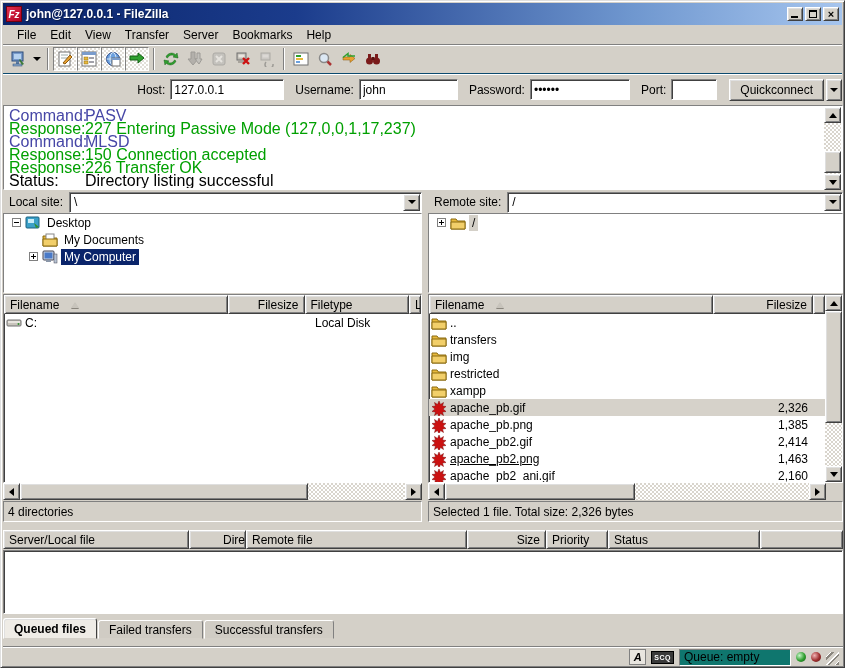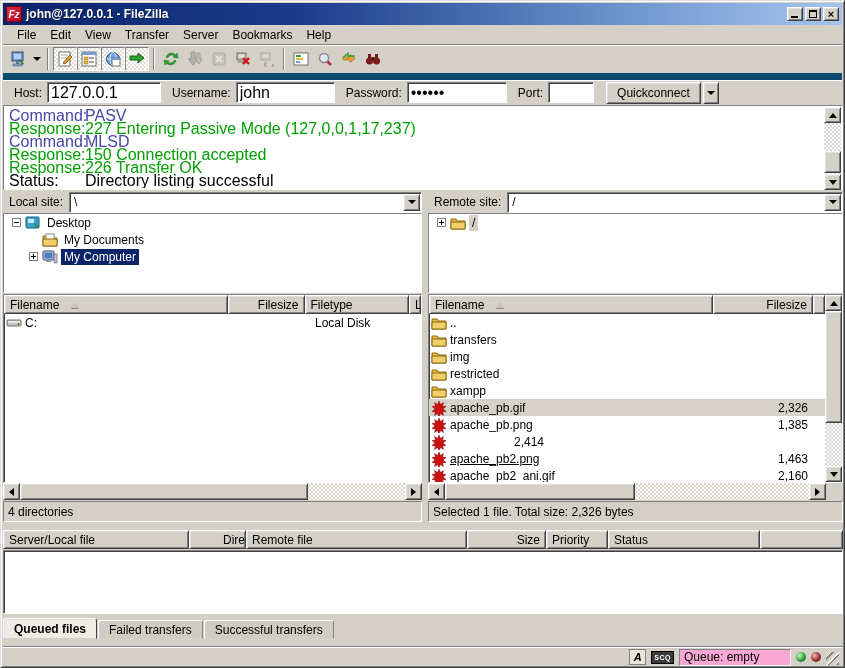--- a/index.html
+++ b/index.html
@@ -49,26 +49,26 @@
     background-size:4px 4px; background-position:0 0,2px 2px; }
   .tb-btn.disabled svg { filter:grayscale(1) opacity(.4); }
   .tb-drop { width:12px; height:24px; display:flex; align-items:center; justify-content:center; }
   .tb-sep { width:2px; height:22px; margin:0 4px;
     border-left:1px solid #808080; border-right:1px solid #ffffff; }
   .tri-down { width:0; height:0; border-left:4px solid transparent; border-right:4px solid transparent;
     border-top:4px solid #000; }
 
   
   .quickbar { position:absolute; left:2px; top:72px; width:839px; height:32px;
-    border-top:7px solid #0c4a6e; box-shadow: inset 0 1px 0 #ffffff;
-    display:flex; align-items:center; font-size:12px; }
+    border-top:1px solid #0c4a6e; box-shadow: inset 0 1px 0 #ffffff;
+    display:flex; align-items:center; font-size:12px;justify-content:flex-end; }
   .quickbar label { margin:0 5px 0 11px; }
   .qc-input { height:21px; border:1px solid; border-color:#808080 #fff #fff #808080;
     box-shadow: inset 1px 1px 0 #404040; background:#fff; font-family:"Liberation Sans",sans-serif;
-    font-size:16px; padding:0 3px; outline:none; }
+    font-size:12px; padding:0 3px; outline:none; }
   .qc-btn { height:22px; padding:0 10px; font-size:12px; margin-left:12px;
     font-family:"Liberation Sans",sans-serif; display:flex; align-items:center; }
   .qc-drop { width:16px; height:22px; margin-left:2px; display:flex; align-items:center; justify-content:center; }
 
   
   .log { position:absolute; left:2px; top:104px; width:840px; height:85px; background:#fff; }
   .log-inner { position:absolute; left:1px; top:1px; right:18px; bottom:1px; overflow:hidden;
     font-size:16px; padding:2px 0 0 4px; }
   .log-line { display:flex; height:13px; line-height:13px; white-space:nowrap; }
   .log-label { width:76px; flex:none; }
@@ -144,21 +144,21 @@
 
   
   .statusbar { position:absolute; left:2px; top:645px; width:840px; height:21px;
     border-top:1px solid #808080; box-shadow: inset 0 1px 0 #fff;
     display:flex; align-items:center; justify-content:flex-end; padding-right:4px; gap:5px; }
   .ascii-ind { width:17px; height:16px; border:1px solid #808080; background:#e8e5df;
     font-size:11px; font-style:italic; font-weight:bold; display:flex; align-items:center; justify-content:center; }
   .scq-badge { background:#3a3a3a; color:#fff; font-size:7px; font-weight:bold; letter-spacing:.5px;
     padding:2px 2px; border:1px solid #000; line-height:1; }
   .queue-status { width:112px; height:17px; font-size:12px; display:flex; align-items:center; padding-left:4px;
-    border:1px solid; border-color:#808080 #fff #fff #808080; background:#f9a8d4; }
+    border:1px solid; border-color:#808080 #fff #fff #808080; background:#0f766e; }
   .led { width:10px; height:10px; border-radius:50%; }
   .led-green { background:radial-gradient(circle at 35% 35%, #c8f5c8, #2f9e2f 55%, #145214); }
   .led-red { background:radial-gradient(circle at 35% 35%, #f0b4b4, #9e2f2f 55%, #521414); }
   .grip { width:13px; height:13px; align-self:flex-end; margin-bottom:2px;
     background:repeating-linear-gradient(135deg, transparent 0 3px, #ffffff 3px 4px, #8a867e 4px 6px); }
 </style>
 </head>
 <body>
 
 <div class="window">
@@ -517,20 +517,21 @@
         <svg class="ficon" viewBox="0 0 16 16">
             <path d="M8 1 l1.5 3.5 3-2 -1 3.5 3.5 0.5 -3 2.5 3 2.5 -3.5 .5 1 3.5 -3-2 -1.5 3.5 -1.5-3.5 -3 2 1-3.5 -3.5-.5 3-2.5 -3-2.5 3.5-.5 -1-3.5 3 2z" fill="#cc1111" stroke="#7a0a0a" stroke-width=".5"></path>
           </svg>
         <span class="cell-name" style="width:264px;">apache_pb.png</span>
         <span class="cell-size" style="width:100px;">1,385</span>
       </div>
       <div class="lrow">
         <svg class="ficon" viewBox="0 0 16 16">
             <path d="M8 1 l1.5 3.5 3-2 -1 3.5 3.5 0.5 -3 2.5 3 2.5 -3.5 .5 1 3.5 -3-2 -1.5 3.5 -1.5-3.5 -3 2 1-3.5 -3.5-.5 3-2.5 -3-2.5 3.5-.5 -1-3.5 3 2z" fill="#cc1111" stroke="#7a0a0a" stroke-width=".5"></path>
           </svg>
+        <span class="cell-name" style="width:264px;">apache_pb2.gif</span>
         <span class="cell-size" style="width:100px;">2,414</span>
       </div>
       <div class="lrow">
         <svg class="ficon" viewBox="0 0 16 16">
             <path d="M8 1 l1.5 3.5 3-2 -1 3.5 3.5 0.5 -3 2.5 3 2.5 -3.5 .5 1 3.5 -3-2 -1.5 3.5 -1.5-3.5 -3 2 1-3.5 -3.5-.5 3-2.5 -3-2.5 3.5-.5 -1-3.5 3 2z" fill="#cc1111" stroke="#7a0a0a" stroke-width=".5"></path>
           </svg>
         <span class="cell-name" style="width:264px;text-decoration:underline;">apache_pb2.png</span>
         <span class="cell-size" style="width:100px;">1,463</span>
       </div>
       <div class="lrow">

